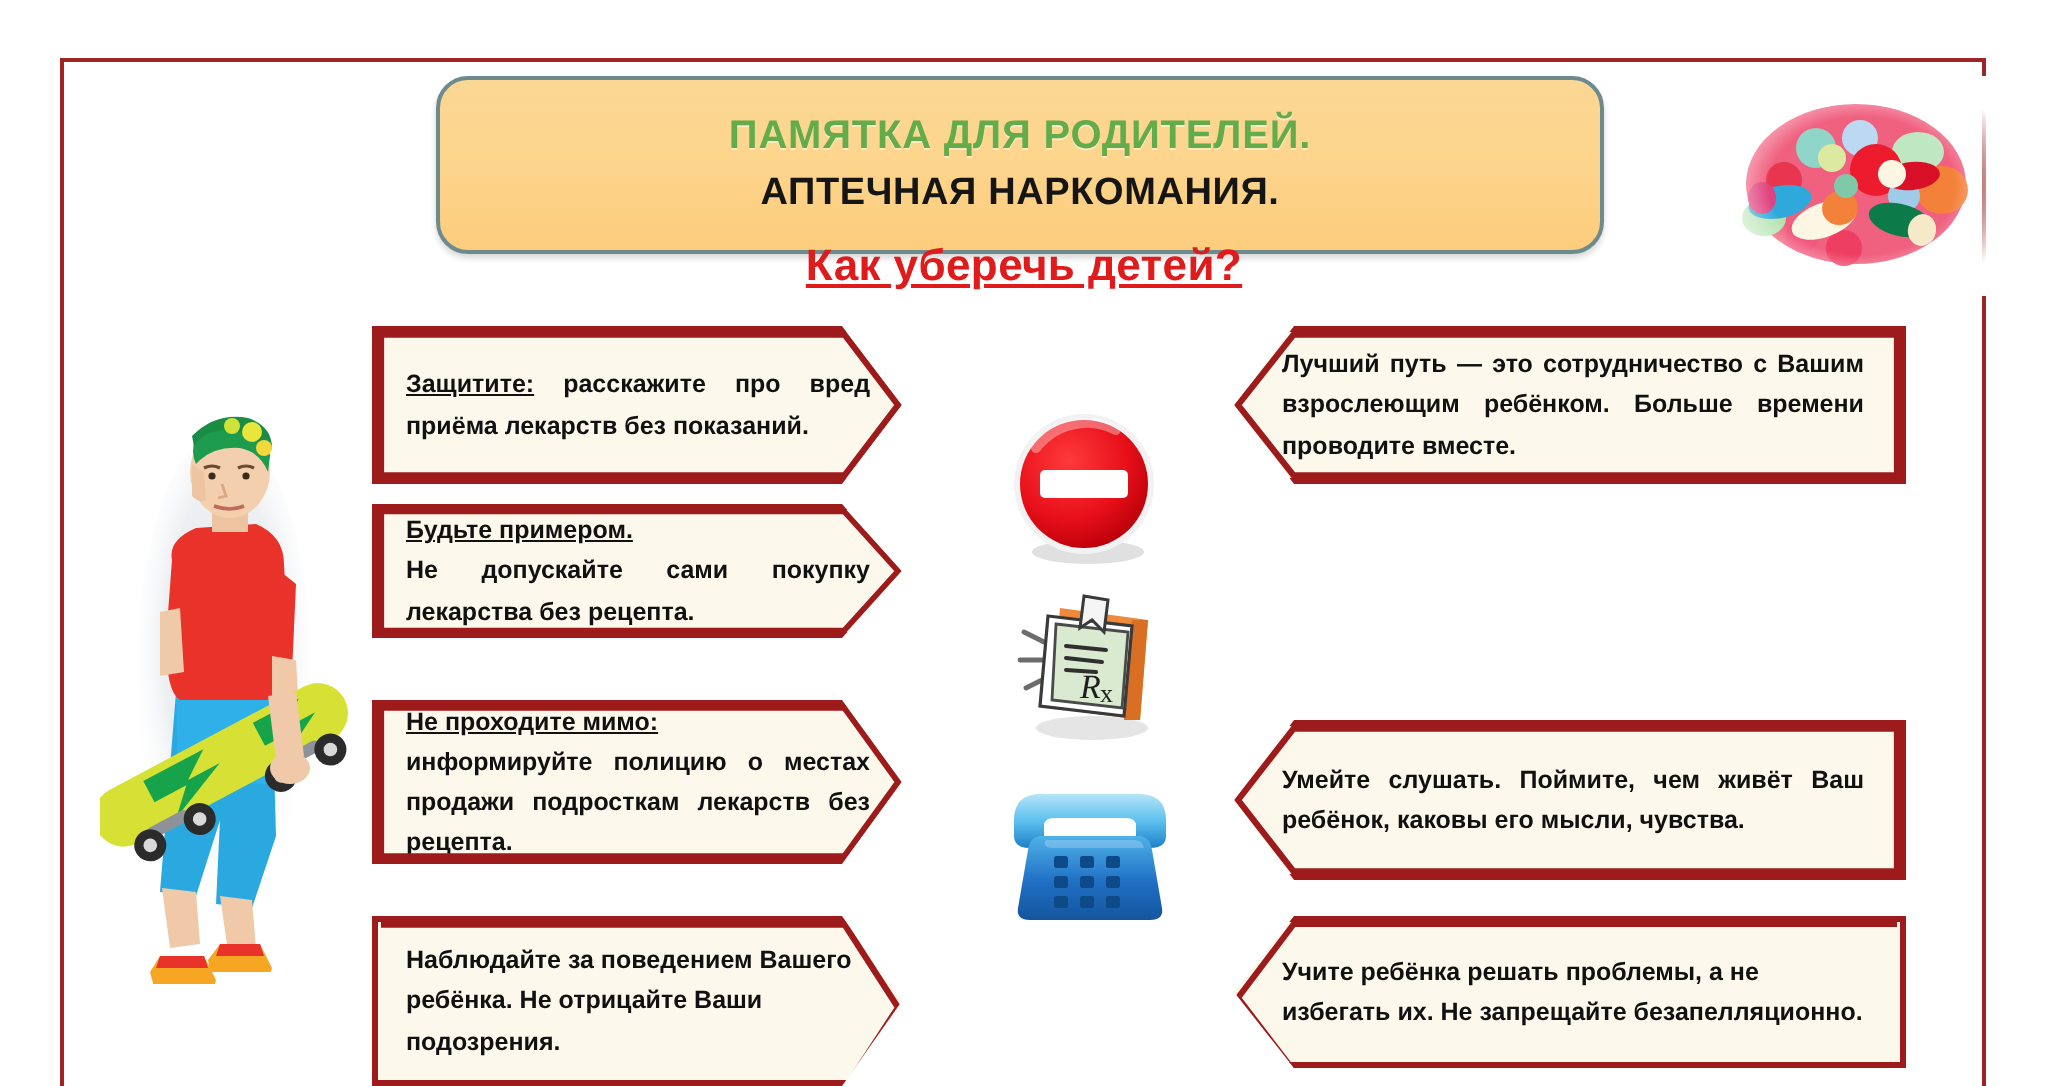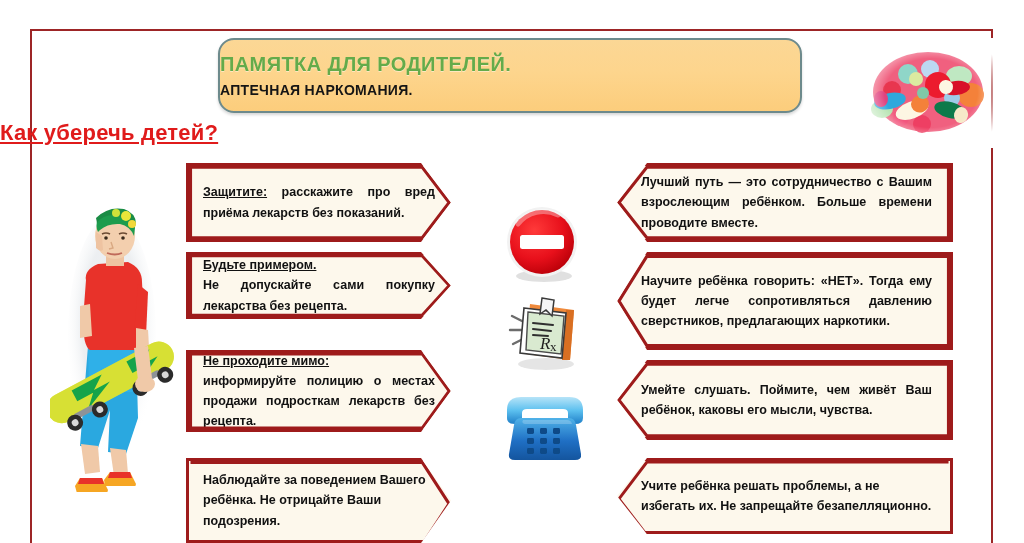--- a/index.html
+++ b/index.html
@@ -13,39 +13,39 @@
 
   
   .frame{
     position:absolute;left:30px;top:29px;width:963px;height:540px;
     border:2px solid #9d2526;border-bottom:none;box-sizing:border-box;
     pointer-events:none;
   }
 
   
   .banner{
-    position:absolute;left:218px;top:38px;width:584px;height:75px;
+    position:absolute;left:218px;top:38px;width:584px;height:89px;
     box-sizing:border-box;
     border:2px solid #6d8a8c;border-radius:16px;
     background:linear-gradient(180deg,#fbd795 0%,#fdd58d 45%,#fccd7c 100%);
     box-shadow:0 2px 3px rgba(0,0,0,.16);
-    display:flex;flex-direction:column;justify-content:center;
+    display:flex;flex-direction:column;align-items:center;justify-content:center;
     gap:6px;
   }
   .banner-line1{
     font-size:20px;font-weight:bold;color:#64ab4a;letter-spacing:.4px;
     text-shadow:0 1px 0 rgba(255,255,255,.45);
     white-space:nowrap;
   }
   .banner-line2{
-    font-size:14px;font-weight:bold;color:#151515;letter-spacing:.3px;
+    font-size:19px;font-weight:bold;color:#151515;letter-spacing:.3px;
     white-space:nowrap;
   }
   .subtitle{
-    position:absolute;left:0;right:0;top:120px;text-align:left;
+    position:absolute;left:0;right:0;top:120px;text-align:center;
     font-size:22px;font-weight:bold;color:#e01b1b;
     text-decoration:underline;text-underline-offset:2px;
     letter-spacing:.2px;
   }
 
   
   .pills{
     position:absolute;left:860px;top:38px;width:148px;height:110px;
     overflow:hidden;
   }
@@ -259,30 +259,20 @@
     <div class="inner">
       <p>Лучший путь — это сотрудничество с Вашим взрослеющим ребёнком. Больше времени проводите вместе.</p>
     </div>
     <div class="stroke">
       <svg viewBox="0 0 336 79" preserveAspectRatio="none">
         <path d="M334.5,1.5 L30,1.5 L2,39.5 L30,77.5 L334.5,77.5 Z" fill="none" stroke="#9e1b1b" stroke-width="3.2"></path>
       </svg>
     </div>
   </div>
 
-  <div class="box right" style="left:617px;top:252px;width:336px;height:98px;">
-    <div class="inner">
-      <p>Научите ребёнка говорить: «НЕТ». Тогда ему будет легче сопротивляться давлению сверстников, предлагающих наркотики.</p>
-    </div>
-    <div class="stroke">
-      <svg viewBox="0 0 336 98" preserveAspectRatio="none">
-        <path d="M334.5,1.5 L30,1.5 L2,49 L30,96.5 L334.5,96.5 Z" fill="none" stroke="#9e1b1b" stroke-width="3.2"></path>
-      </svg>
-    </div>
-  </div>
 
   <div class="box right" style="left:617px;top:360px;width:336px;height:80px;">
     <div class="inner">
       <p>Умейте слушать. Поймите, чем живёт Ваш ребёнок, каковы его мысли, чувства.</p>
     </div>
     <div class="stroke">
       <svg viewBox="0 0 336 80" preserveAspectRatio="none">
         <path d="M334.5,1.5 L30,1.5 L2,40 L30,78.5 L334.5,78.5 Z" fill="none" stroke="#9e1b1b" stroke-width="3.2"></path>
       </svg>
     </div>

